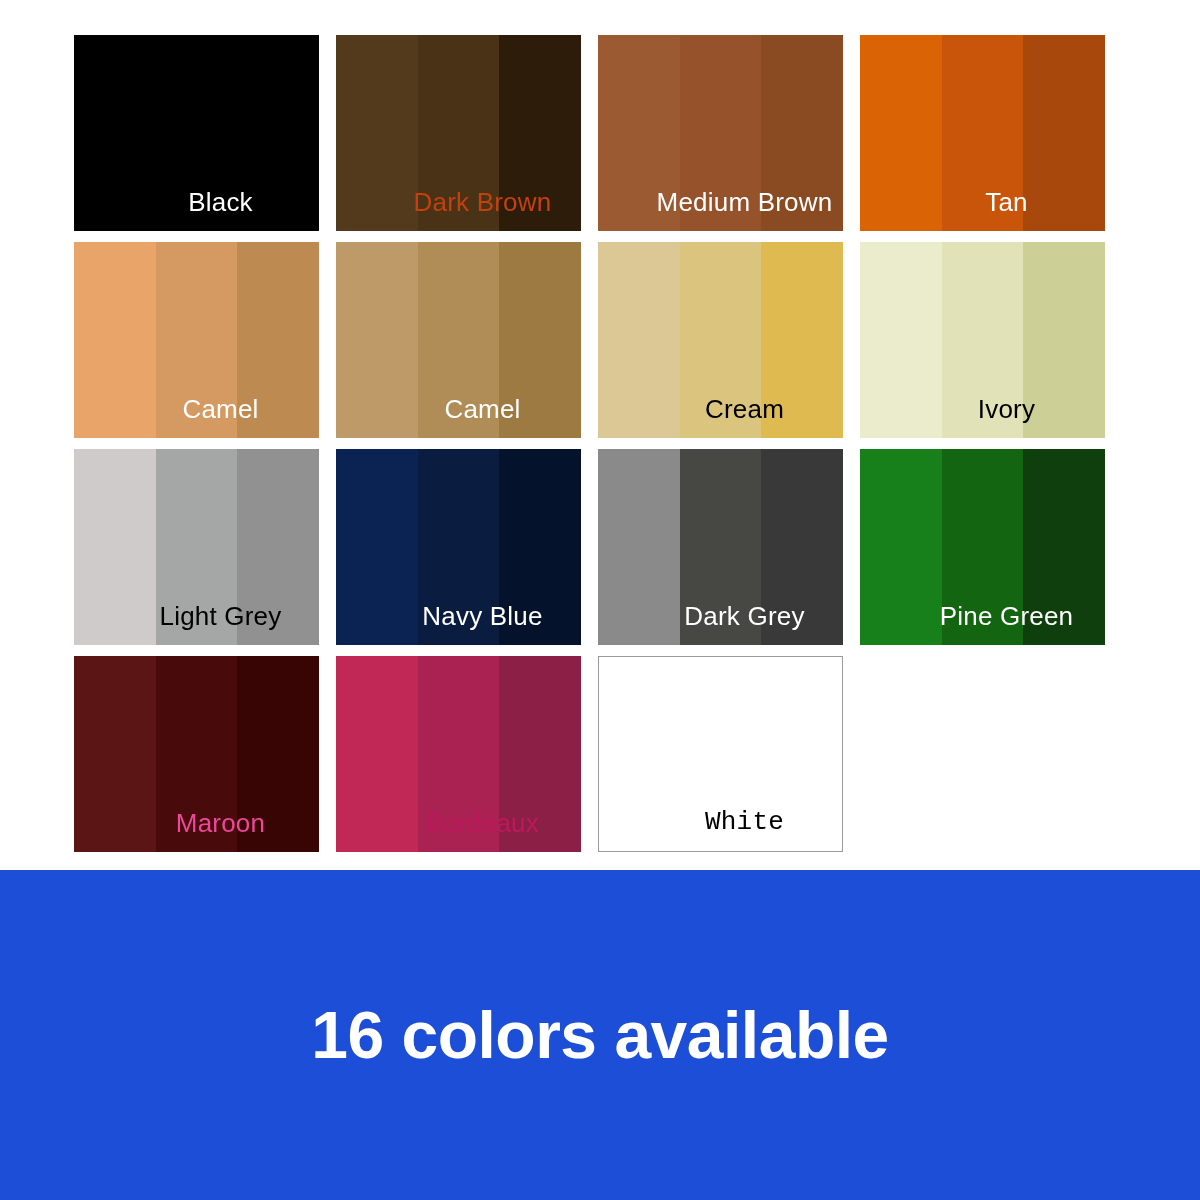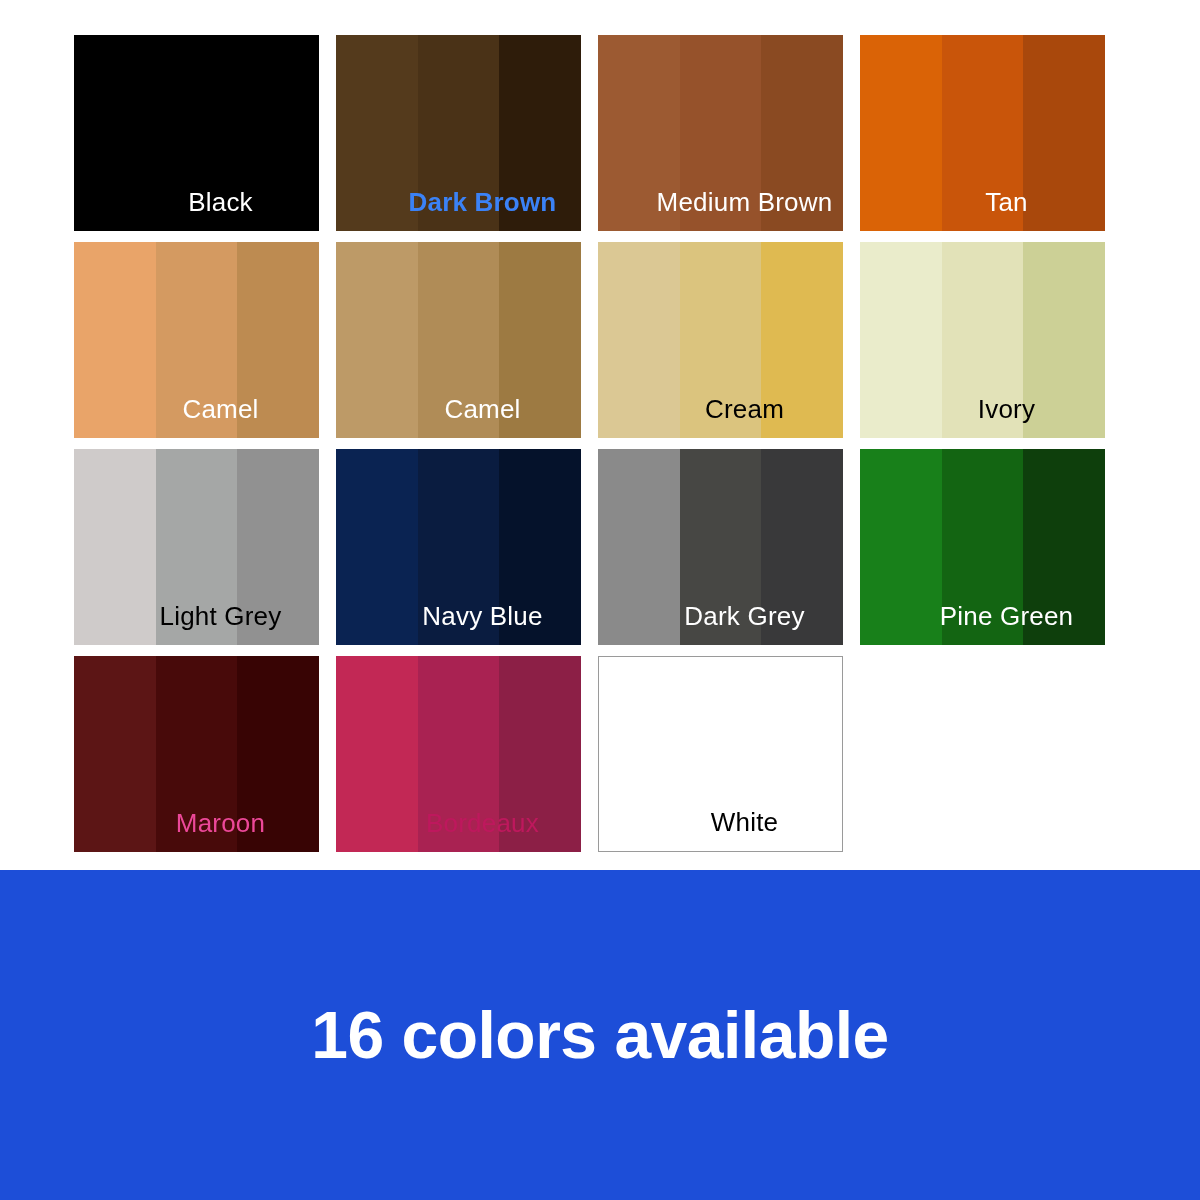--- a/index.html
+++ b/index.html
@@ -105,21 +105,21 @@
           <div class="band" style="background: rgb(0, 0, 0);"></div>
         </div>
         <div class="swatch-label" style="color: rgb(255, 255, 255);">Black</div>
       </div>
       <div class="swatch">
         <div class="bands">
           <div class="band" style="background: rgb(84, 58, 28);"></div>
           <div class="band" style="background: rgb(74, 50, 23);"></div>
           <div class="band" style="background: rgb(46, 28, 10);"></div>
         </div>
-        <div class="swatch-label" style="color: #3b82f6; font-weight: bold;">Dark Brown</div>
+        <div class="swatch-label" style="color: #c2410c;">Dark Brown</div>
       </div>
       <div class="swatch">
         <div class="bands">
           <div class="band" style="background: rgb(156, 90, 50);"></div>
           <div class="band" style="background: rgb(150, 82, 43);"></div>
           <div class="band" style="background: rgb(138, 74, 34);"></div>
         </div>
         <div class="swatch-label" style="color: rgb(255, 255, 255);">Medium Brown</div>
       </div>
       <div class="swatch">
@@ -203,21 +203,21 @@
         <div class="swatch-label" style="color: #ec4899;">Maroon</div>
       </div>
       <div class="swatch">
         <div class="bands">
           <div class="band" style="background: rgb(194, 40, 85);"></div>
           <div class="band" style="background: rgb(169, 34, 82);"></div>
           <div class="band" style="background: rgb(140, 31, 70);"></div>
         </div>
         <div class="swatch-label" style="color: #be185d;">Bordeaux</div>
       </div>
-      <div class="swatch bordered" style="border-color: rgb(154, 154, 154);">
+      <div class="swatch bordered" style="border-color: rgb(154, 154, 154); font-family: Liberation Mono, monospace;">
         <div class="bands">
           <div class="band" style="background: rgb(255, 255, 255);"></div>
           <div class="band" style="background: rgb(255, 255, 255);"></div>
           <div class="band" style="background: rgb(255, 255, 255);"></div>
         </div>
         <div class="swatch-label" style="color: rgb(0, 0, 0);">White</div>
       </div>
     </div>
 
   <div id="bottom-banner" style="background: #1d4ed8;">

